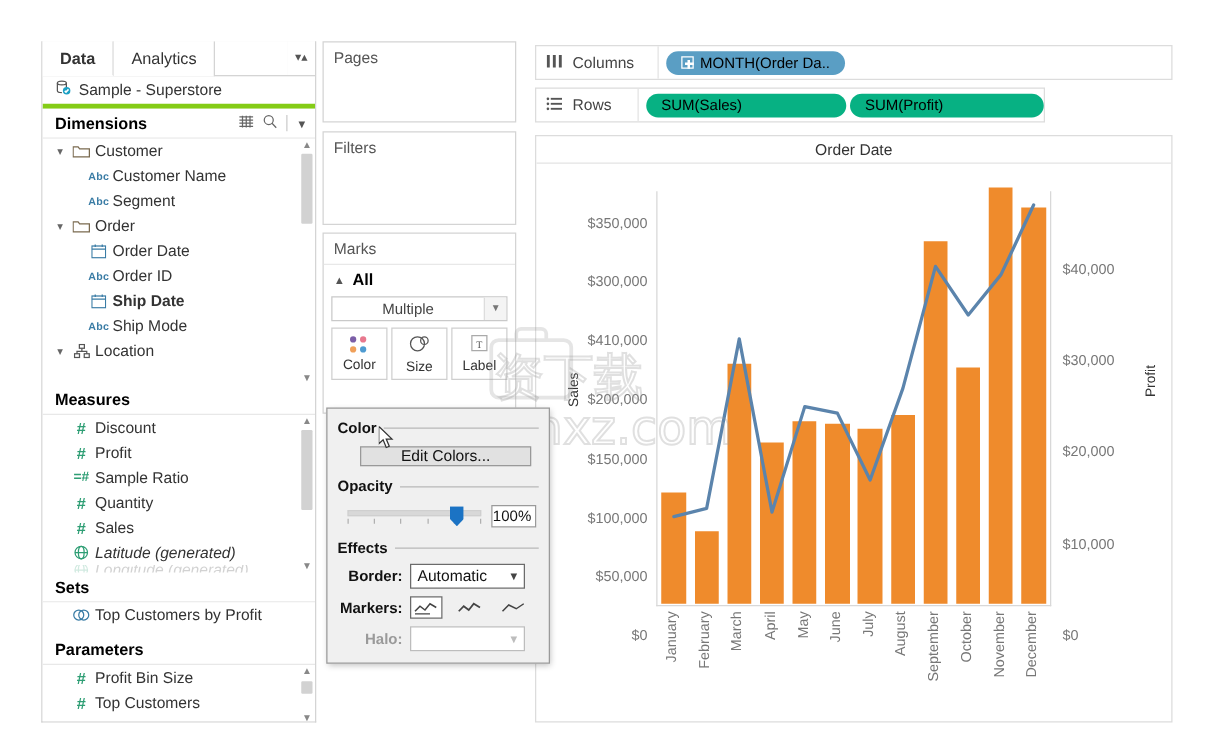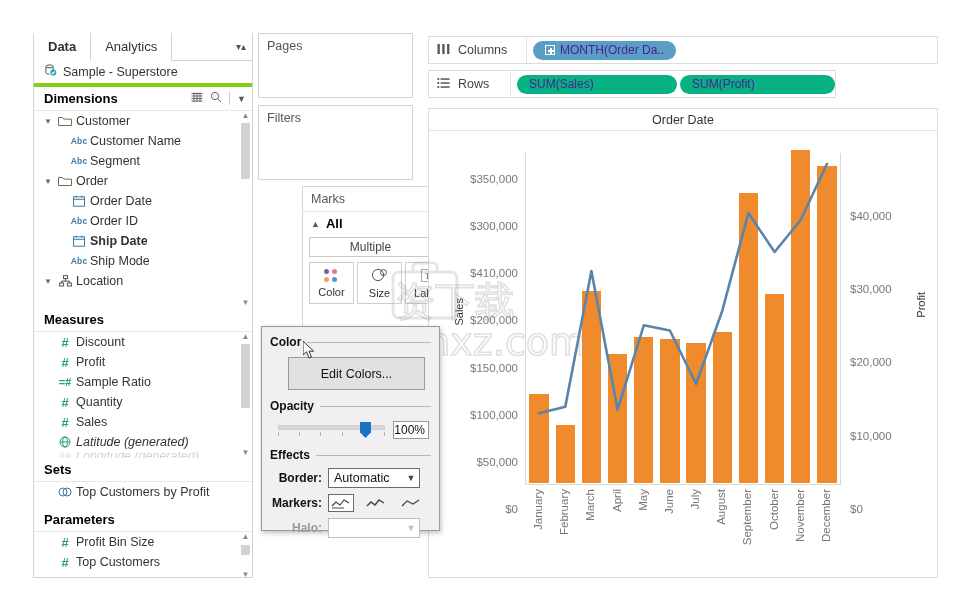--- a/index.html
+++ b/index.html
@@ -59,21 +59,21 @@
   .hashg { color:#2e9e74; font-size:13px; font-weight:bold; }
   .italic { font-style:italic; }
   .scroll-thumb { position:absolute; right:2px; width:9px; background:#d2d2d2; border-radius:1px;}
   .scroll-arrow { position:absolute; right:2px; width:9px; height:10px; color:#888; font-size:8px; text-align:center; line-height:10px;}
 
   
   .card { position:absolute; background:#ffffff; border:1px solid #d4d4d4; }
   .card-title { font-size:12.5px; color:#555; padding:5px 0 0 8px; }
   #pages-card  { left:258px; top:33px; width:155px; height:65px; }
   #filters-card{ left:258px; top:105px; width:155px; height:75px; }
-  #marks-card  { left:258px; top:186px; width:155px; height:145px;margin-left:44px; }
+  #marks-card  { left:258px; top:186px; width:155px; height:145px; }
 
   .marks-all { display:flex; align-items:center; gap:6px; padding:4px 0 2px 8px; border-top:1px solid #e8e8e8; margin-top:5px;}
   .marks-all .chev { color:#555; font-size:9px;}
   .marks-all .lbl { font-weight:bold; font-size:13px; color:#000;}
   .mark-type {
     margin:4px 6px 0 6px; height:20px; border:1px solid #c9c9c9; background:#fff;
     display:flex; align-items:center; font-size:12px; color:#444;
   }
   .mark-type .mt-text { flex:1 1 auto; text-align:center; }
   .mark-type .mt-caret { width:18px; border-left:1px solid #ddd; text-align:center; color:#777; font-size:8px; background:#f4f4f4; height:100%; line-height:18px;}
@@ -89,21 +89,21 @@
   
   #color-popup {
     position:absolute; left:261px; top:326px; width:179px; height:205px;
     background:#f0f0f0; border:1px solid #9a9a9a; box-shadow:1px 2px 5px rgba(0,0,0,.25);
     z-index:40; padding:6px 8px 0 8px;
   }
   .grp { display:flex; align-items:center; gap:6px; margin-top:2px;}
   .grp-label { font-weight:bold; font-size:12px; color:#111; }
   .grp-rule { flex:1 1 auto; height:1px; background:#b8b8b8; }
   .edit-colors-btn {
-    margin:8px 6px 0 18px; height:33px; background:#e1e1e1; border:1px solid #999;
+    margin:8px 6px 0 18px; height:16px; background:#e1e1e1; border:1px solid #999;
     font-size:12.5px; color:#111; display:flex; align-items:center; justify-content:center;
   }
   .opacity-row { display:flex; align-items:center; gap:8px; margin:8px 2px 0 8px;}
   .slider { position:relative; flex:1 1 auto; height:16px;}
   .slider-track { position:absolute; left:0; right:0; top:3px; height:5px; background:#d8d8d8; border:1px solid #cfcfcf;}
   .slider-ticks { position:absolute; left:0; right:0; top:10px; height:5px; display:flex; justify-content:space-between;}
   .stick { width:1px; height:4px; background:#b0b0b0;}
   .slider-knob { position:absolute; top:0px; left:82px; width:11px; height:16px; background:#1b73c4; clip-path:polygon(0 0,100% 0,100% 64%,50% 100%,0 64%);}
   .opacity-box { width:36px; height:18px; border:1px solid #9a9a9a; background:#fff; font-size:12px; text-align:right; padding-right:3px; line-height:17px; color:#111;}
   .eff-row { display:flex; align-items:center; gap:6px; margin:6px 0 0 0; }
@@ -122,21 +122,21 @@
   .mk.sel { border:1px solid #6b6b6b; background:#fff;}
 
   .cursor { position:absolute; left:303px; top:341px; width:13px; height:19px; z-index:50;}
 
   
   #columns-shelf { position:absolute; left:428px; top:36px; width:510px; height:28px; border:1px solid #dcdcdc; background:#fff; display:flex; align-items:center;}
   #rows-shelf    { position:absolute; left:428px; top:70px; width:408px; height:28px; border:1px solid #dcdcdc; background:#fff; display:flex; align-items:center;}
   .shelf-label { width:98px; display:flex; align-items:center; gap:8px; padding-left:8px; font-size:12.5px; color:#444; border-right:1px solid #e4e4e4; height:100%;}
   .shelf-pills { display:flex; align-items:center; gap:3px; padding-left:6px;}
   .pill {
-    height:19px; border-radius:10px; color:#4c1d95; font-size:12px;
+    height:19px; border-radius:10px; color:#000000; font-size:12px;
     display:flex; align-items:center; gap:5px; padding:0 12px;
   }
   .pill.blue { background:#5a9ec4; }
   .pill.green{ background:#07b183; }
   .plusbox { width:10px; height:10px; border:1px solid #fff; position:relative;}
   .plusbox::before, .plusbox::after{content:""; position:absolute; background:#fff;}
   .plusbox::before{left:4px; top:1.5px; width:1.5px; height:7px;}
   .plusbox::after{top:4px; left:1.5px; height:1.5px; width:7px;}
 
   #viz {

